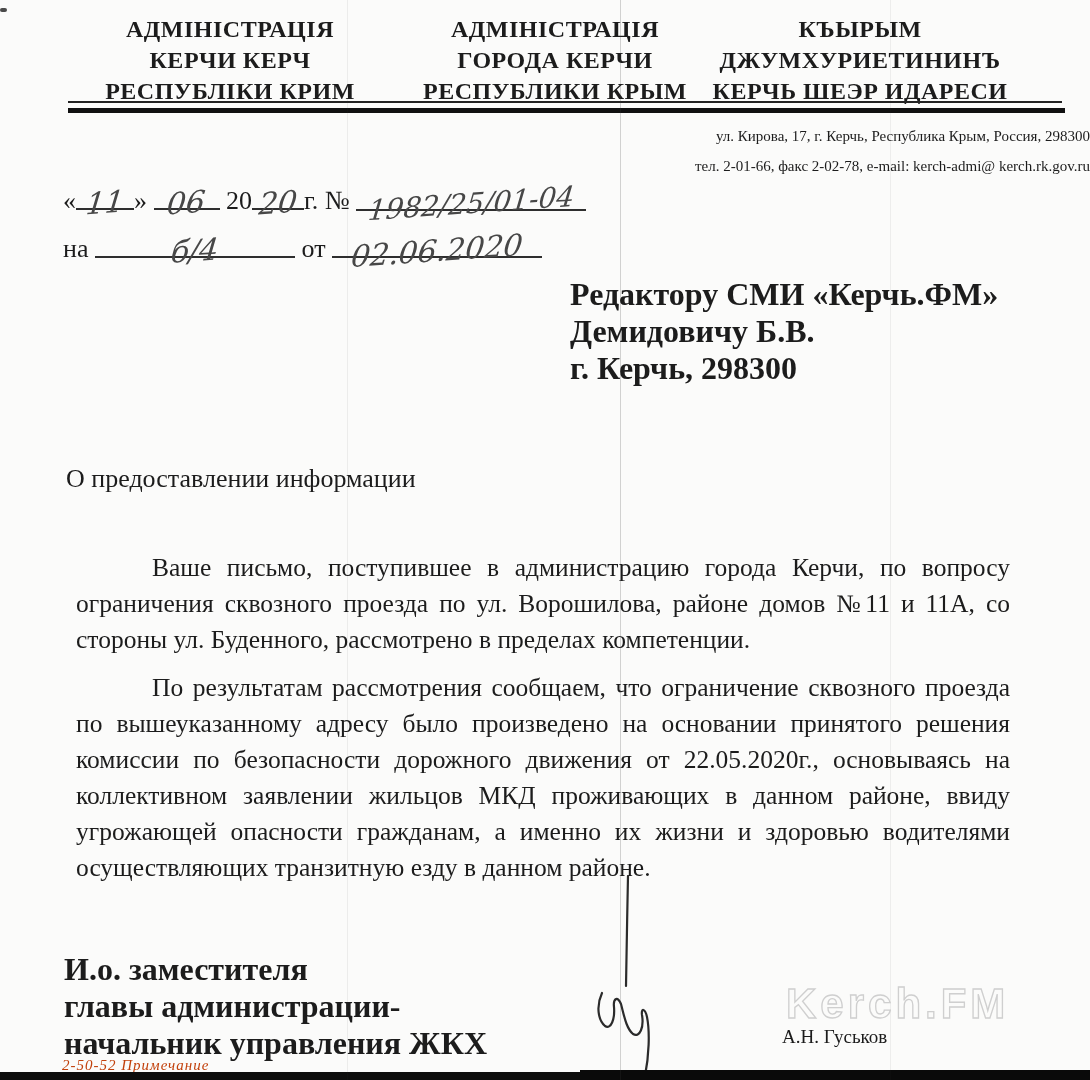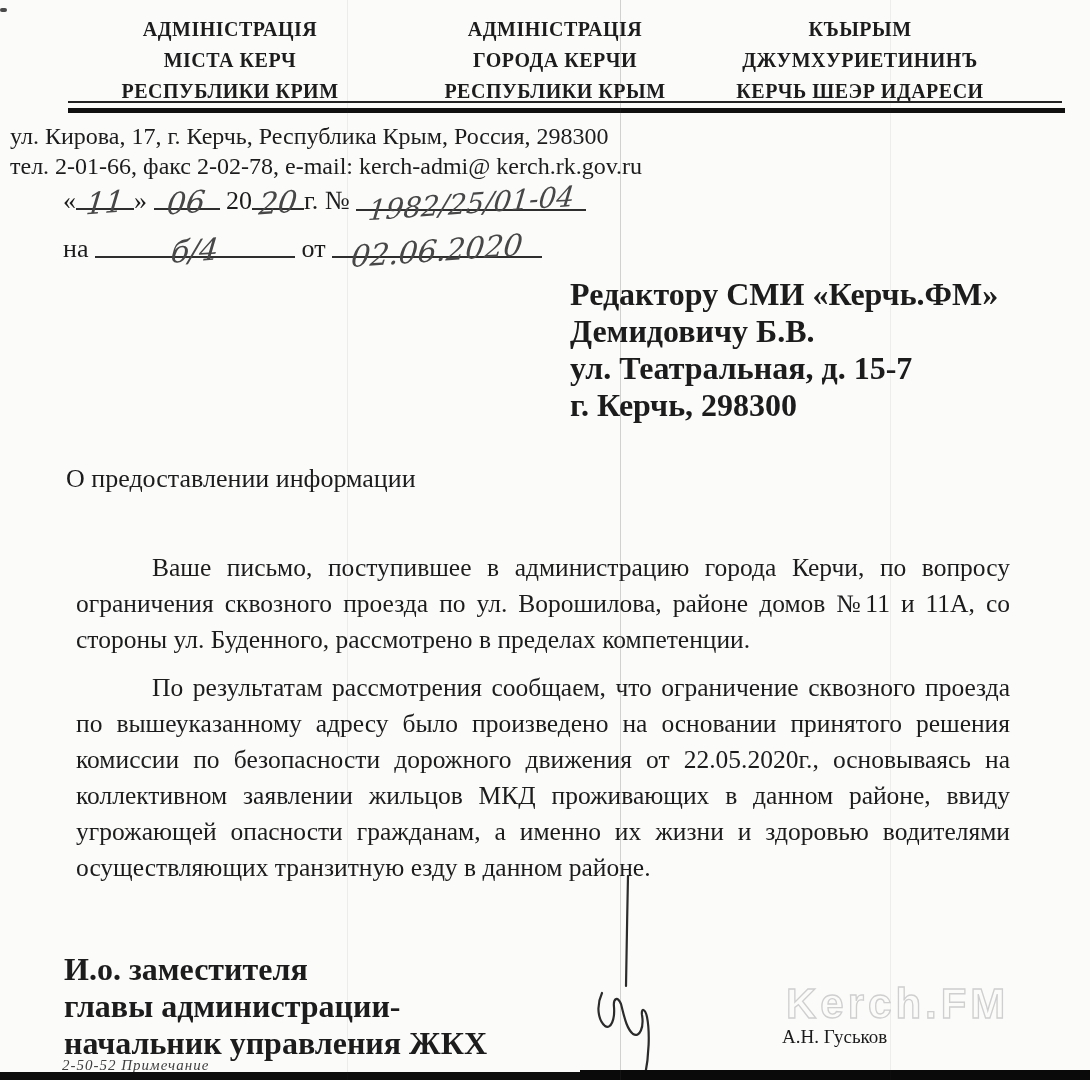--- a/index.html
+++ b/index.html
@@ -7,28 +7,28 @@
     position:relative;
     width:1090px; height:1080px;
     margin:0 auto;
     background:#fbfbfa;
     color:#1c1c1c;
     font-family:"Liberation Serif", serif;
     overflow:hidden;
   }
   
   .lh-col { position:absolute; top:14px; text-align:center;
-            font-weight:bold; font-size:20px; line-height:31px; letter-spacing:0.5px; }
+            font-weight:bold; font-size:24px; line-height:31px; letter-spacing:0.5px; }
   .lh-col-1 { left:80px;  width:300px; }
   .lh-col-2 { left:400px; width:310px; }
   .lh-col-3 { left:690px; width:340px; }
   .rule-thin  { position:absolute; left:68px; top:101px; width:994px; height:2px; background:#232323; }
   .rule-thick { position:absolute; left:68px; top:108px; width:997px; height:5px; background:#101010; }
   .addr { position:absolute; left:10px; top:121px; width:1080px;
-          text-align:left; font-size:24px; line-height:30px; }
+          text-align:right; font-size:15px; line-height:30px; }
   
   .ref { position:absolute; left:63px; top:176px; font-size:26px; line-height:46px; white-space:nowrap; }
   .blank { display:inline-block; border-bottom:2px solid #2e2e2e; text-align:center; height:32px; vertical-align:baseline; }
   .b-day  { width:58px; }
   .b-mon  { width:66px; }
   .b-yr   { width:52px; }
   .b-num  { width:230px; }
   .b-on   { width:200px; }
   .b-from { width:210px; }
   .hw { display:inline-block; font-family:"DejaVu Serif", serif; font-style:italic;
@@ -48,39 +48,39 @@
   .sig-titles { position:absolute; left:64px; top:951px; font-weight:bold;
                 font-size:32px; line-height:37px; }
   .sig-name { position:absolute; left:782px; top:1026px; font-weight:normal; font-size:19px; z-index:3; }
   .sig-svg { position:absolute; left:580px; top:868px; z-index:2; }
   .watermark { position:absolute; left:786px; top:980px; z-index:1;
                font-family:"Liberation Sans", sans-serif; font-weight:bold;
                font-size:42px; letter-spacing:4px;
                color:transparent; -webkit-text-stroke:1.3px #cfcfcf; }
   
   .footer-note { position:absolute; left:62px; top:1057px; font-size:15px;
-                 font-style:italic; color:#404040; letter-spacing:1px; z-index:2; }
+                 font-style:italic; color:#c2410c; letter-spacing:1px; z-index:2; }
   .bottom-bar   { position:absolute; left:0; bottom:0; width:1090px; height:8px; background:#0d0d0d; z-index:4; }
   .bottom-bar-r { position:absolute; left:580px; bottom:0; width:510px; height:10px; background:#0a0a0a; z-index:4; }
   
   .scanline { position:absolute; top:0; height:1080px; width:1px; z-index:5; }
   .scanline-1 { left:620px; background:rgba(60,60,60,0.22); }
   .scanline-2 { left:347px; background:rgba(60,60,60,0.08); }
   .scanline-3 { left:890px; background:rgba(60,60,60,0.07); }
   .corner-speck { position:absolute; left:0; top:8px; width:7px; height:4px; background:#4a4a4a; border-radius:2px; }
 </style>
 </head>
 <body>
 
 <div class="page">
 
   <div class="lh-col lh-col-1">
     <div>АДМІНІСТРАЦІЯ</div>
-    <div>МІСТА КЕРЧ</div>
-    <div>РЕСПУБЛИКИ КРИМ</div>
+    <div>КЕРЧИ КЕРЧ</div>
+    <div>РЕСПУБЛІКИ КРИМ</div>
   </div>
   <div class="lh-col lh-col-2">
     <div>АДМІНІСТРАЦІЯ</div>
     <div>ГОРОДА КЕРЧИ</div>
     <div>РЕСПУБЛИКИ КРЫМ</div>
   </div>
   <div class="lh-col lh-col-3">
     <div>КЪЫРЫМ</div>
     <div>ДЖУМХУРИЕТИНИНЪ</div>
     <div>КЕРЧЬ ШЕЭР ИДАРЕСИ</div>
@@ -106,21 +106,20 @@
       <span>на</span>
       <span class="blank b-on"><span class="hw">б/4</span></span>
       <span>от</span>
       <span class="blank b-from"><span class="hw">02.06.2020</span></span>
     </div>
   </div>
 
   <div class="recipient">
     <div>Редактору СМИ «Керчь.ФМ»</div>
     <div>Демидовичу Б.В.</div>
-    <div>ул. Театральная, д. 15-7</div>
     <div>г. Керчь, 298300</div>
   </div>
 
   <div class="subject">О предоставлении информации</div>
 
   <div class="body-text">
     <p>Ваше письмо, поступившее в администрацию города Керчи, по вопросу ограничения сквозного проезда по ул. Ворошилова, районе домов №11 и 11А, со стороны ул. Буденного, рассмотрено в пределах компетенции.</p>
     <p>По результатам рассмотрения сообщаем, что ограничение сквозного проезда по вышеуказанному адресу было произведено на основании принятого решения комиссии по безопасности дорожного движения от 22.05.2020г., основываясь на коллективном заявлении жильцов МКД проживающих в данном районе, ввиду угрожающей опасности гражданам, а именно их жизни и здоровью водителями осуществляющих транзитную езду в данном районе.</p>
   </div>
 

